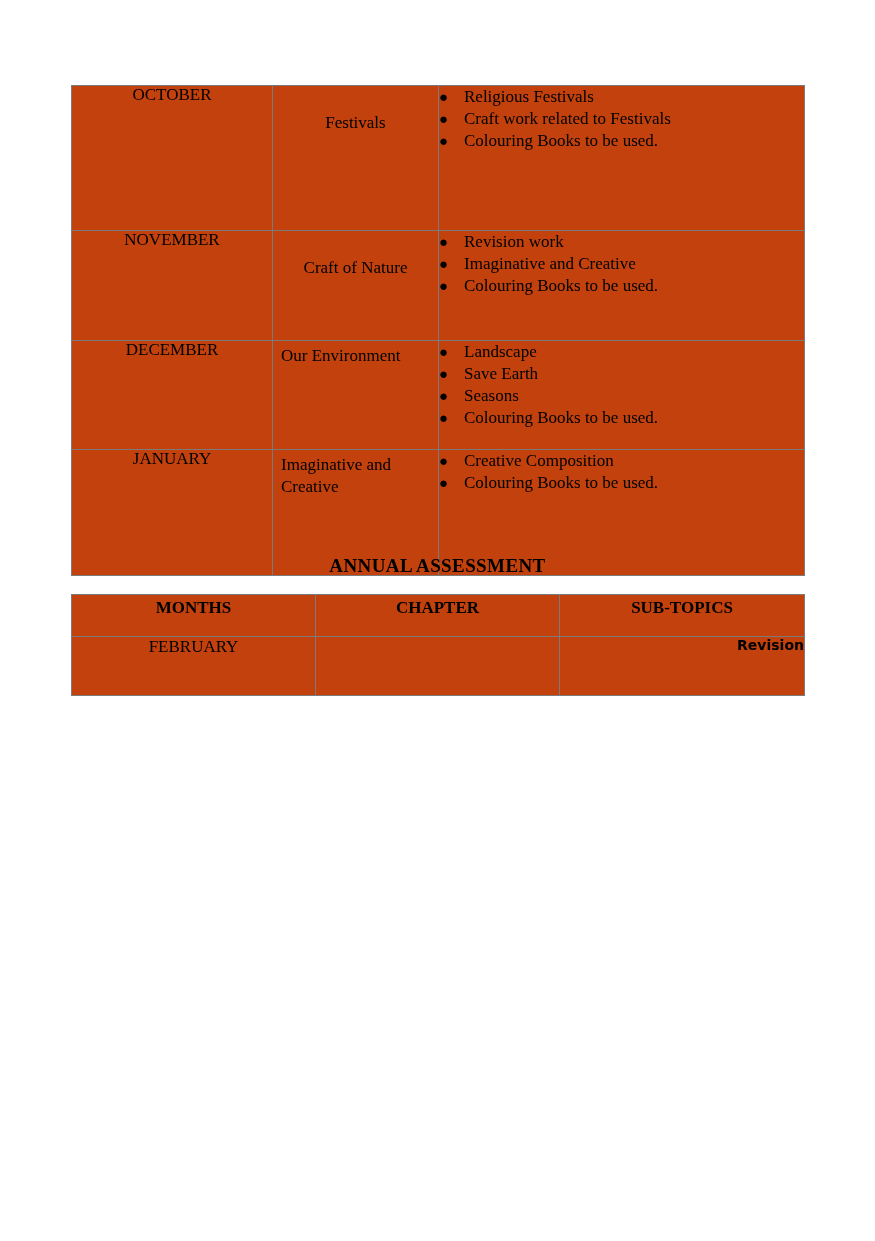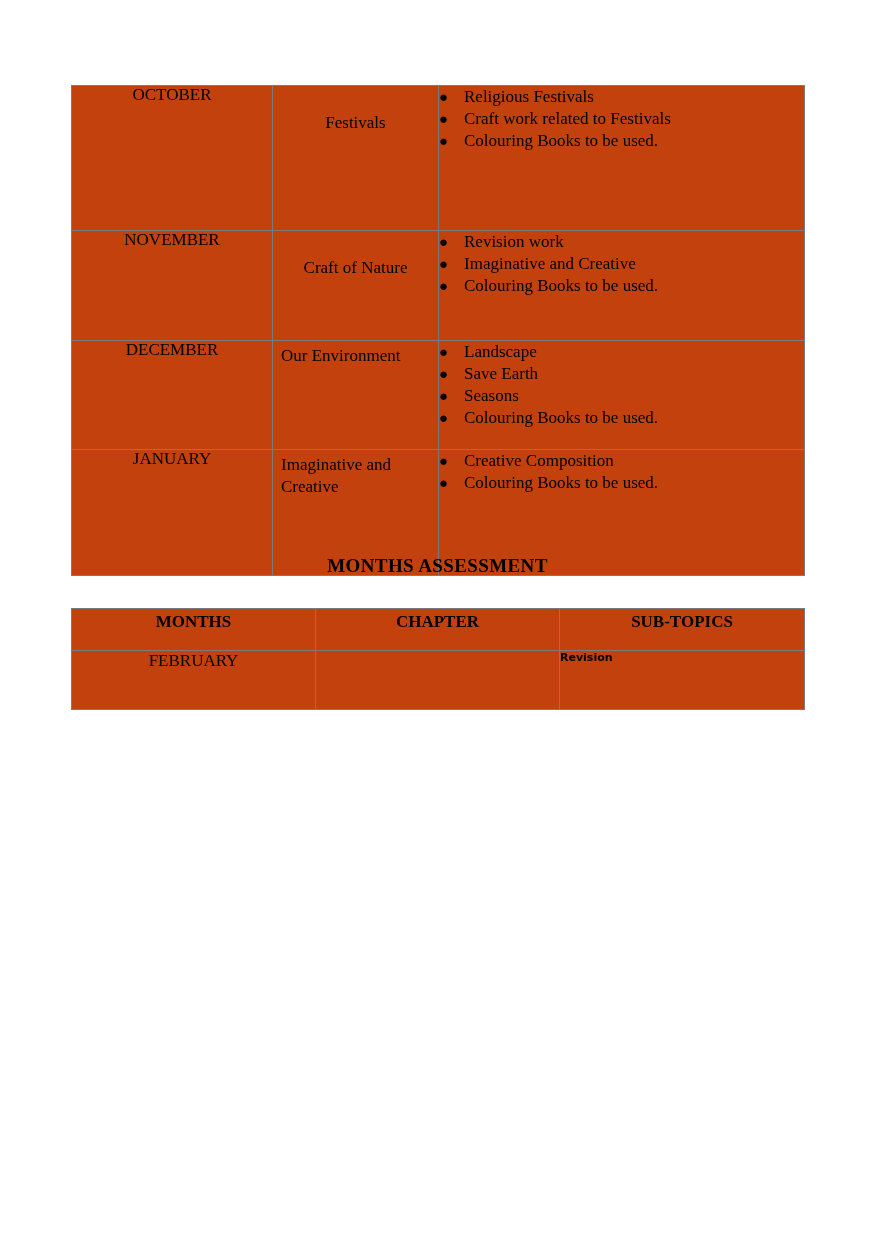--- a/index.html
+++ b/index.html
@@ -111,21 +111,21 @@
     width: 733px;
     text-align: center;
     font-size: 19px;
     font-weight: bold;
     letter-spacing: 0.4px;
   }
 
   
   #assessment-table {
     left: 71px;
-    top: 608px;
+    top: 594px;
     width: 733px;
   }
   #assessment-table col.a-month { width: 244px; }
   #assessment-table col.a-chap  { width: 244px; }
   #assessment-table col.a-sub   { width: 245px; }
 
   #assessment-table thead td,
   #assessment-table .hdr {
     height: 38px;
     text-align: center;
@@ -137,26 +137,26 @@
     height: 58px;
   }
   .feb-cell {
     text-align: center;
     font-size: 17px;
     padding-top: 4px;
     margin-top: 26px;
   }
   .blank-cell { }
   .revision-cell {
-    text-align: left;
+    text-align: right;
     padding-top: 5px;
     padding-left: 9px;
     font-family: "DejaVu Sans", "Liberation Sans", sans-serif;
     font-weight: bold;
-    font-size: 11px;
+    font-size: 14px;
   }
 </style>
 </head>
 <body>
 
 <div class="page">
 
   <table class="doc-table" id="syllabus-table">
     <colgroup>
       <col class="c-month">
@@ -223,21 +223,21 @@
         <td class="sub-cell">
           <ul class="bullets indent-jan">
             <li><span class="bullet-dot">●</span><span>Creative Composition</span></li>
             <li><span class="bullet-dot">●</span><span>Colouring Books to be used.</span></li>
           </ul>
         </td>
       </tr>
     </tbody>
   </table>
 
-  <div id="annual-assessment-title">MONTHS ASSESSMENT</div>
+  <div id="annual-assessment-title">ANNUAL ASSESSMENT</div>
 
   <table class="doc-table" id="assessment-table">
     <colgroup>
       <col class="a-month">
       <col class="a-chap">
       <col class="a-sub">
     </colgroup>
     <tbody>
       <tr>
         <td class="hdr">MONTHS</td>

